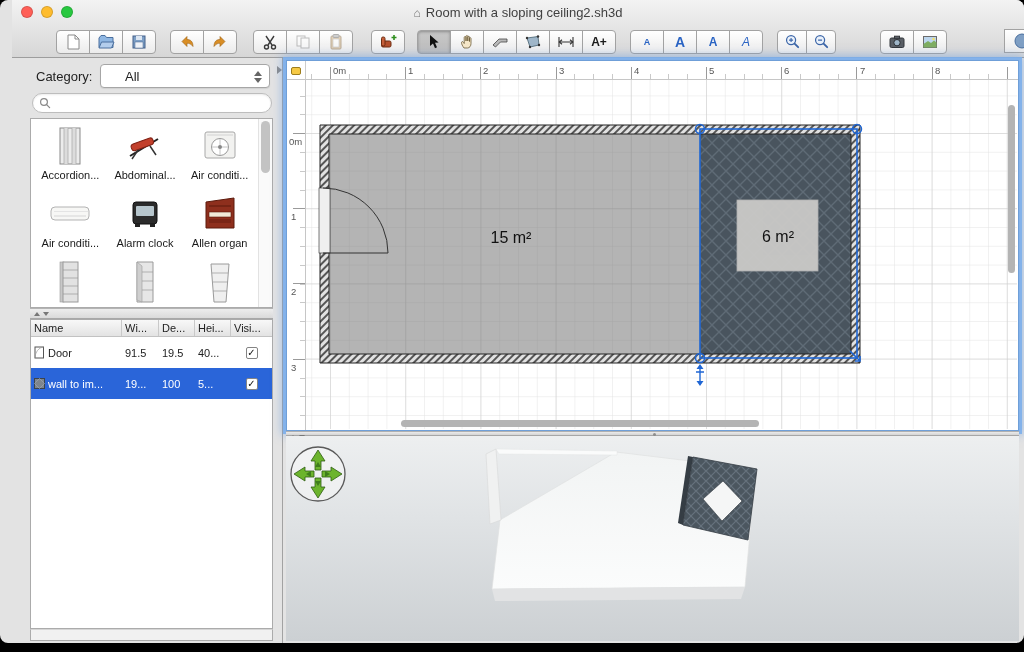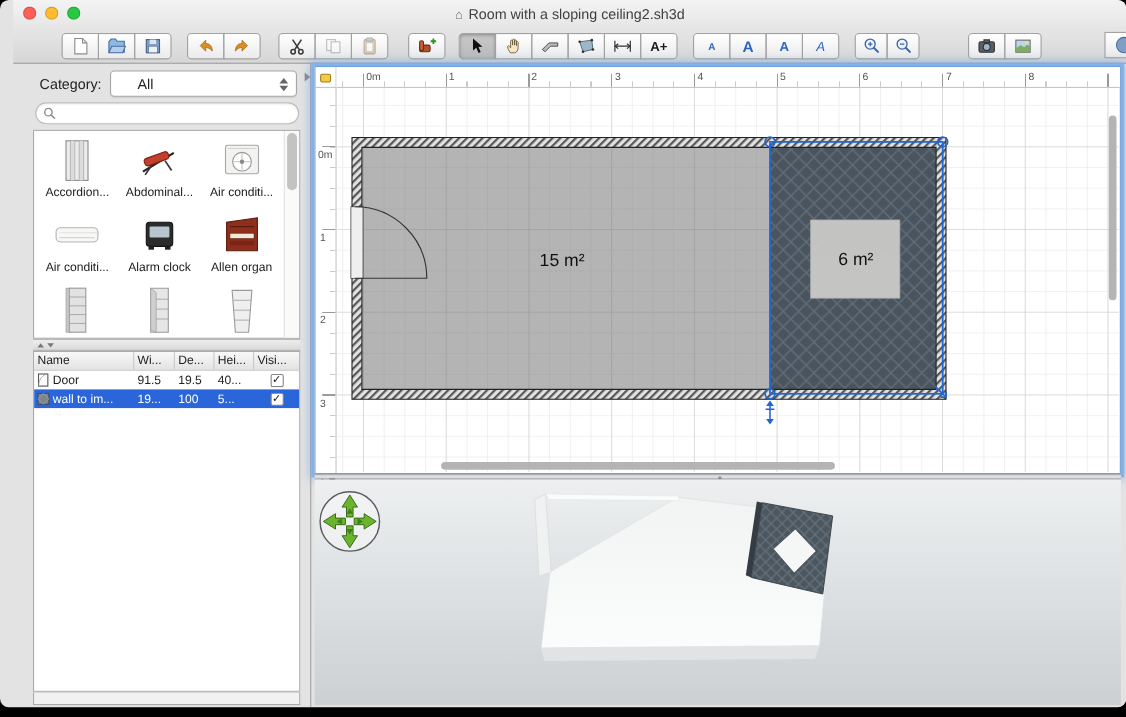--- a/index.html
+++ b/index.html
@@ -39,21 +39,21 @@
 .cat-name{font-size:11px;color:#1a1a1a;margin-top:1px;white-space:nowrap}
 .cat-scroll{position:absolute;right:0;top:0;bottom:0;width:14px;background:#fafafa;border-left:1px solid #e2e2e2}
 .cat-thumb{position:absolute;right:2px;top:2px;width:9px;height:52px;border-radius:5px;background:#c3c3c3}
 .cat-split{position:absolute;left:30px;top:308px;width:243px;height:11px;background:linear-gradient(#ededed,#dadada);border-top:1px solid #b4b4b4;border-bottom:1px solid #a8a8a8}
 .split-arrows{position:absolute;left:4px;top:1px;display:flex;gap:3px;align-items:center;height:8px}
 .mini-up{width:0;height:0;border-left:3px solid transparent;border-right:3px solid transparent;border-bottom:4px solid #777}
 .mini-dn{width:0;height:0;border-left:3px solid transparent;border-right:3px solid transparent;border-top:4px solid #777}
 .furn{position:absolute;left:30px;top:319px;width:243px;height:310px;background:#fff;border:1px solid #ababab;font-size:11px;overflow:hidden}
 .furn-head{display:flex;height:17px;background:linear-gradient(#f8f8f8,#e3e3e3);border-bottom:1px solid #c2c2c2;color:#222}
 .fh{padding:2px 3px;border-right:1px solid #c9c9c9;overflow:hidden;white-space:nowrap}
-.frow{display:flex;height:17px;align-items:center}
+.frow{display:flex;height:31px;align-items:center}
 .frow.sel{background:#2a65d9;color:#fff}
 .fc{padding:0 3px;overflow:hidden;white-space:nowrap;display:flex;align-items:center;gap:3px}
 .w-name{width:91px}.w-wi{width:37px}.w-de{width:36px}.w-he{width:36px}.w-vi{width:41px;justify-content:center;border-right:none}
 .cb{width:12px;height:12px;background:#fff;border:1px solid #848484;border-radius:2px;font-size:10px;line-height:10px;text-align:center;color:#111;margin:0 auto}
 .list-hscroll{position:absolute;left:30px;top:629px;width:243px;height:12px;background:#f1f1f1;border:1px solid #ababab;border-top:1px solid #d5d5d5}
 .vdivider{position:absolute;left:282px;top:58px;width:1px;height:585px;background:#a2a2a2}
 .collapse{position:absolute;left:277px;top:66px;width:0;height:0;border-top:4px solid transparent;border-bottom:4px solid transparent;border-left:5px solid #8a8a8a}
 
 .plan{position:absolute;left:286px;top:60px;width:733px;height:371px;background:#fff;border:1px solid #6f9fd8;box-shadow:0 0 0 3px rgba(125,175,235,.9),0 0 9px 4px rgba(100,155,225,.55)}
 .plan-corner{position:absolute;left:0;top:0;width:19px;height:19px;background:#fff;border-right:1px solid #ccc;border-bottom:1px solid #c6c6c6}

